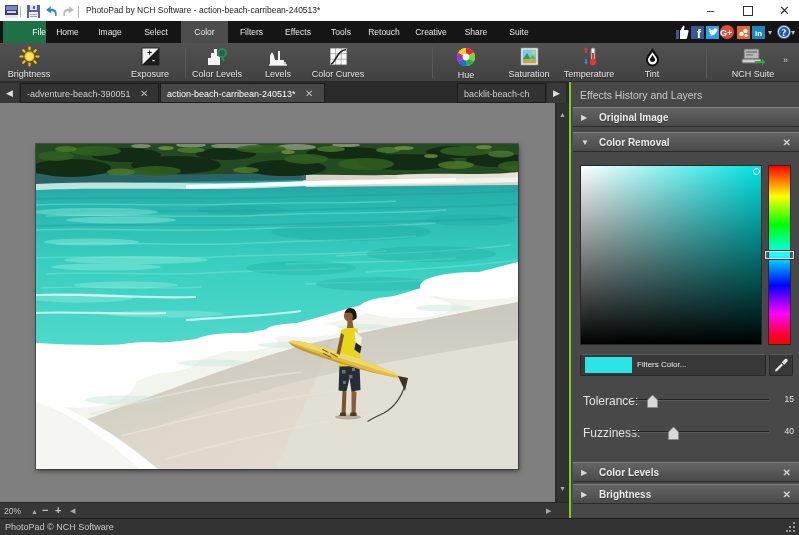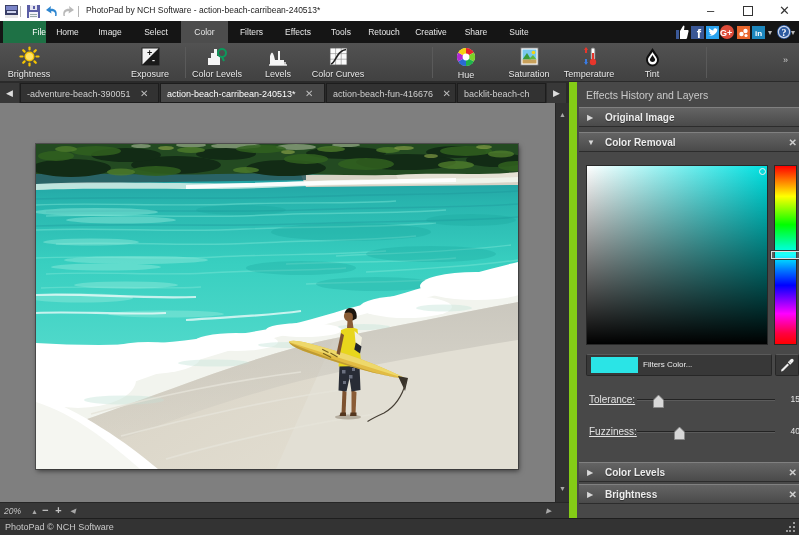--- a/index.html
+++ b/index.html
@@ -31,40 +31,40 @@
 .dtab .x { margin-left:7px; color:#bbb; font-size:10px; }
 .dtab.active { background:#474747; color:#fff; }
 .tscroll { position:absolute; top:1px; width:19px; height:20px; background:#383838; color:#ddd; text-align:center; line-height:20px; font-size:9px; }
 
 
 #canvas { left:0; top:103px; width:555px; height:399px; background:#7f7f7f; overflow:hidden; }
 #photo { left:36px; top:144px; width:482px; height:325px; box-shadow:1px 2px 5px rgba(0,0,0,.55); outline:1px solid rgba(45,45,45,.55); }
 
 
 #vscroll { left:555px; top:103px; width:14px; height:399px; background:#313131; border-left:1px solid #262626; }
-#hscroll { left:0; top:502px; width:569px; height:16px; background:#373737; border-top:1px solid #262626;font-style:italic; }
+#hscroll { left:0; top:502px; width:569px; height:16px; background:#373737; border-top:1px solid #262626; }
 .scar { position:absolute; color:#a8a8a8; font-size:8px; }
 
 
-#panel { left:569px; top:82px; width:230px; height:436px; background:#484848; border-left:8px solid #84cc16; }
+#panel { left:569px; top:82px; width:230px; height:436px; background:#484848; border-left:2px solid #84cc16; }
 #ptitle { left:9px; top:7px; font-size:10.5px; color:#c9c9c9; }
 .phead { position:absolute; left:2px; width:226px; height:20px; background:linear-gradient(#646464,#4a4a4a); border-top:1px solid #808080; border-bottom:1px solid #2c2c2c; }
 .phead .arr { position:absolute; left:8px; top:5px; color:#d8d8d8; font-size:8px; }
 .phead .lbl { position:absolute; left:26px; top:4px; font-size:10px; font-weight:bold; color:#ececec; text-shadow:0 1px 1px rgba(0,0,0,.4); }
 .phead .px { position:absolute; right:8px; top:4px; color:#cfcfcf; font-size:10px; font-weight:bold; }
 
 #svsquare { left:9px; top:83px; width:182px; height:180px; border:1px solid #282828; }
 #huebar { left:197px; top:83px; width:23px; height:180px; border:1px solid #282828;
   background:linear-gradient(#ff0000 0%,#ffff00 17%,#00ff00 33%,#00ffbb 45%,#00ffff 50%,#0080ff 58%,#0000ff 67%,#ff00ff 83%,#ff0040 94%,#ff0000 100%); }
 #huethumb { left:194px; top:169px; width:29px; height:8px; border:1px solid #e0e0e0; background:rgba(255,255,255,.12); box-shadow:0 0 0 1px #333; }
 #selbtn { left:9px; top:272px; width:186px; height:22px; background:#383838; border:1px solid #272727; border-top-color:#5a5a5a; border-radius:2px; }
 #swatch { left:14px; top:275px; width:47px; height:16px; background:#2ae4e6; }
 #selbtn-label { left:66px; top:278px; font-size:8px; color:#ececec; }
 #eyebtn { left:198px; top:272px; width:24px; height:22px; background:#383838; border:1px solid #272727; border-top-color:#5a5a5a; border-radius:2px; }
-.slbl { position:absolute; font-size:10px; color:#e2e2e2;text-decoration:underline; }
+.slbl { position:absolute; font-size:12px; color:#e2e2e2; }
 .strack { position:absolute; height:2px; background:#232323; border-bottom:1px solid #5b5b5b; }
 .sthumb { position:absolute; width:11px; height:13px; }
 .sval { position:absolute; width:20px; text-align:right; font-size:8.5px; color:#e2e2e2; }
 
 
 #statusbar { left:0; top:518px; width:799px; height:17px; background:#333333; border-top:1px solid #1e1e1e; }
 #statustext { left:5px; top:522px; font-size:9px; color:#c9c9c9; }
 </style>
 </head>
 <body>
@@ -246,28 +246,37 @@
   </div>
   <div class="ritem" style="left:617px">
     <svg width="21" height="21" viewBox="0 0 21 21">
         <path d="M10.5 2 C14 8 17 10 17 14 A6.5 6.5 0 0 1 4 14 C4 10 7 8 10.5 2 Z" fill="#111"></path>
         <path d="M10.5 6 C13 10 15 11.5 15 14 A4.5 4.5 0 0 1 6 14 C6 11.5 8 10 10.5 6 Z" fill="#fff"></path>
         <path d="M10.5 9 C12 11.5 13.2 12.5 13.2 14 A2.8 2.8 0 0 1 7.8 14 C7.8 12.5 9 11.5 10.5 9 Z" fill="#111"></path>
       </svg>
     <div class="rlabel">Tint</div>
   </div>
   <div class="rsep" style="left:706px"></div>
+  <div class="ritem" style="left:718px">
+    <svg width="24" height="21" viewBox="0 0 24 21">
+        <rect x="3" y="3" width="15" height="10" rx="1" fill="#b9b9b9" stroke="#666"></rect>
+        <rect x="5" y="5" width="11" height="2" fill="#888"></rect>
+        <rect x="5" y="8" width="7" height="1.6" fill="#888"></rect>
+        <rect x="1" y="13" width="19" height="4" rx="1" fill="#cfcfcf" stroke="#666"></rect>
+        <path d="M14 15 L21 15 L21 12.4 L24 16 L21 19.6 L21 17 L14 17 Z" fill="#2daa3c"></path>
+      </svg>
+    <div class="rlabel">NCH Suite</div>
+  </div>
   <div class="abs" style="left:783px;top:12px;color:#ccc;font-size:9px">»</div>
 </div>
 
 <div id="doctabs" class="abs">
   <div class="tscroll" style="left:0">◀</div>
   <div class="dtab" style="left:20px;width:139px">-adventure-beach-390051 <span class="x">✕</span></div>
   <div class="dtab active" style="left:160px;width:165px">action-beach-carribean-240513* <span class="x">✕</span></div>
-  <div class="dtab" style="left:326px;width:130px">action-beach-fun-416676 <span class="x">✕</span></div>
   <div class="dtab" style="left:457px;width:89px">backlit-beach-ch</div>
   <div class="tscroll" style="left:547px">▶</div>
 </div>
 
 <div id="canvas" class="abs"></div>
 <div id="photo" class="abs"><svg width="482" height="325" viewBox="0 0 482 325">
 <defs>
 <linearGradient id="oc" x1="0" y1="0" x2="0" y2="1">
 <stop offset="0" stop-color="#1e939c"></stop>
           <stop offset="0.18" stop-color="#28b5ae"></stop>

